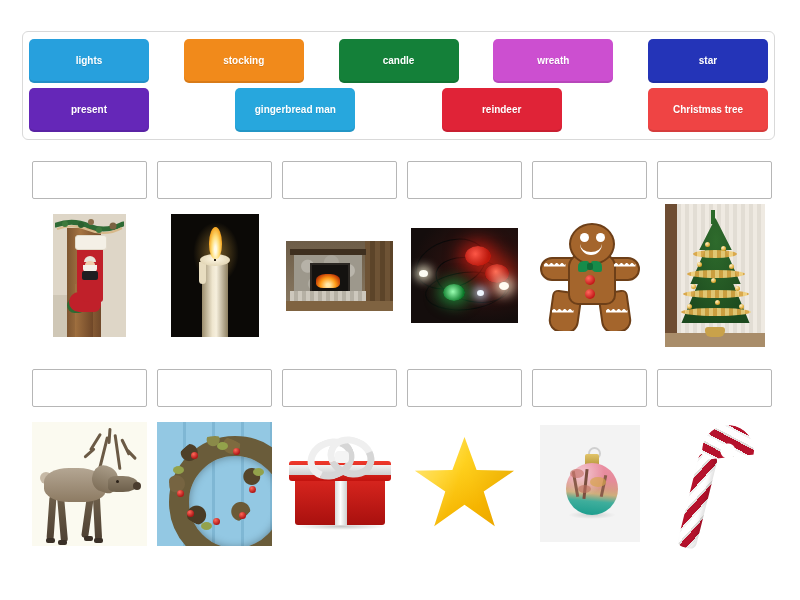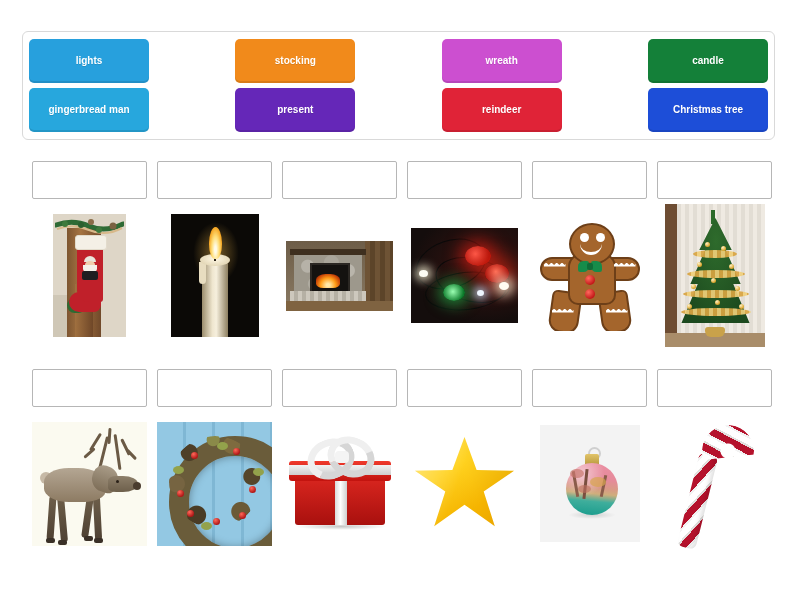--- a/index.html
+++ b/index.html
@@ -389,29 +389,30 @@
 </head>
 <body>
 
 <div id="stage">
 
   <div class="word-bank">
 
     <div class="bank-row">
       <div class="word-tile" style="background-color: rgb(39, 160, 221);">lights</div>
       <div class="word-tile" style="background-color: rgb(241, 138, 27);">stocking</div>
+      <div class="word-tile" style="background-color: rgb(20, 128, 57);">candle</div>
       <div class="word-tile" style="background-color: rgb(204, 79, 208);">wreath</div>
-      <div class="word-tile" style="background-color: rgb(20, 128, 57);">candle</div>
+      <div class="word-tile" style="background-color: rgb(36, 52, 184);">star</div>
     </div>
 
     <div class="bank-row">
+      <div class="word-tile" style="background-color: rgb(101, 39, 184);">present</div>
       <div class="word-tile" style="background-color: rgb(39, 167, 221);">gingerbread man</div>
-      <div class="word-tile" style="background-color: rgb(101, 39, 184);">present</div>
       <div class="word-tile" style="background-color: rgb(224, 35, 55);">reindeer</div>
-      <div class="word-tile" style="background-color: #1d4ed8;">Christmas tree</div>
+      <div class="word-tile" style="background-color: #ef4444;">Christmas tree</div>
     </div>
   </div>
 
   <div class="drop-row row-a">
     <div class="drop-zone"></div>
     <div class="drop-zone"></div>
     <div class="drop-zone"></div>
     <div class="drop-zone"></div>
     <div class="drop-zone"></div>
     <div class="drop-zone"></div>

